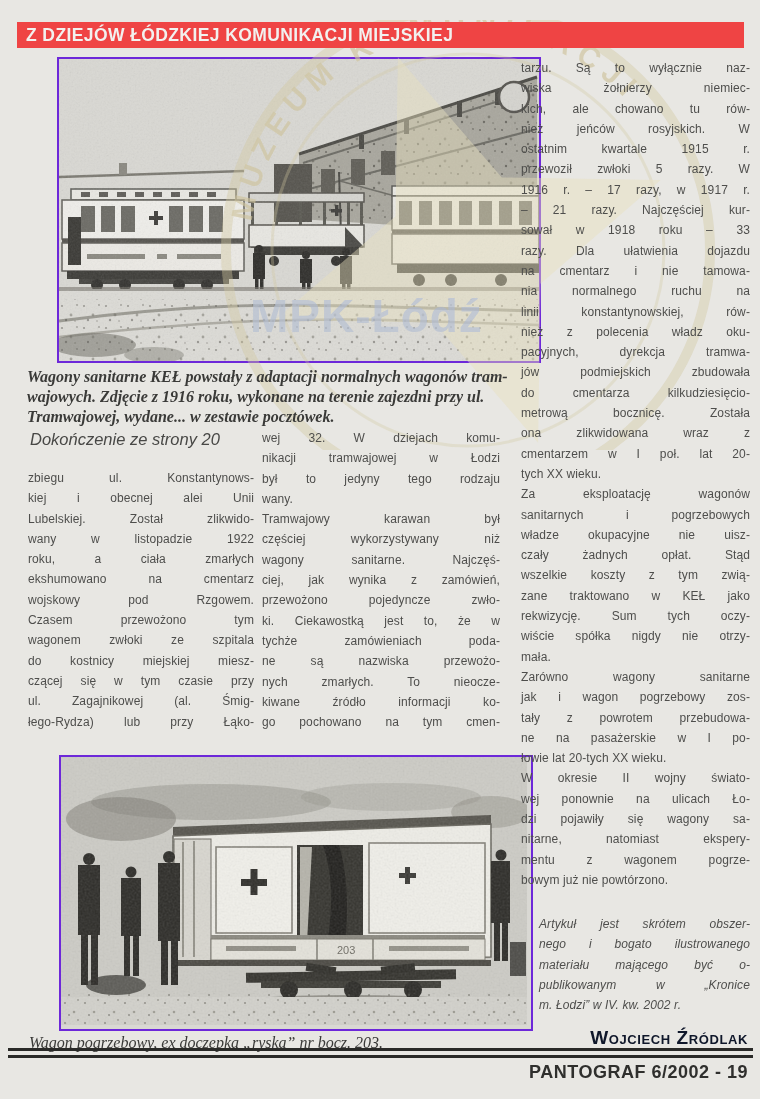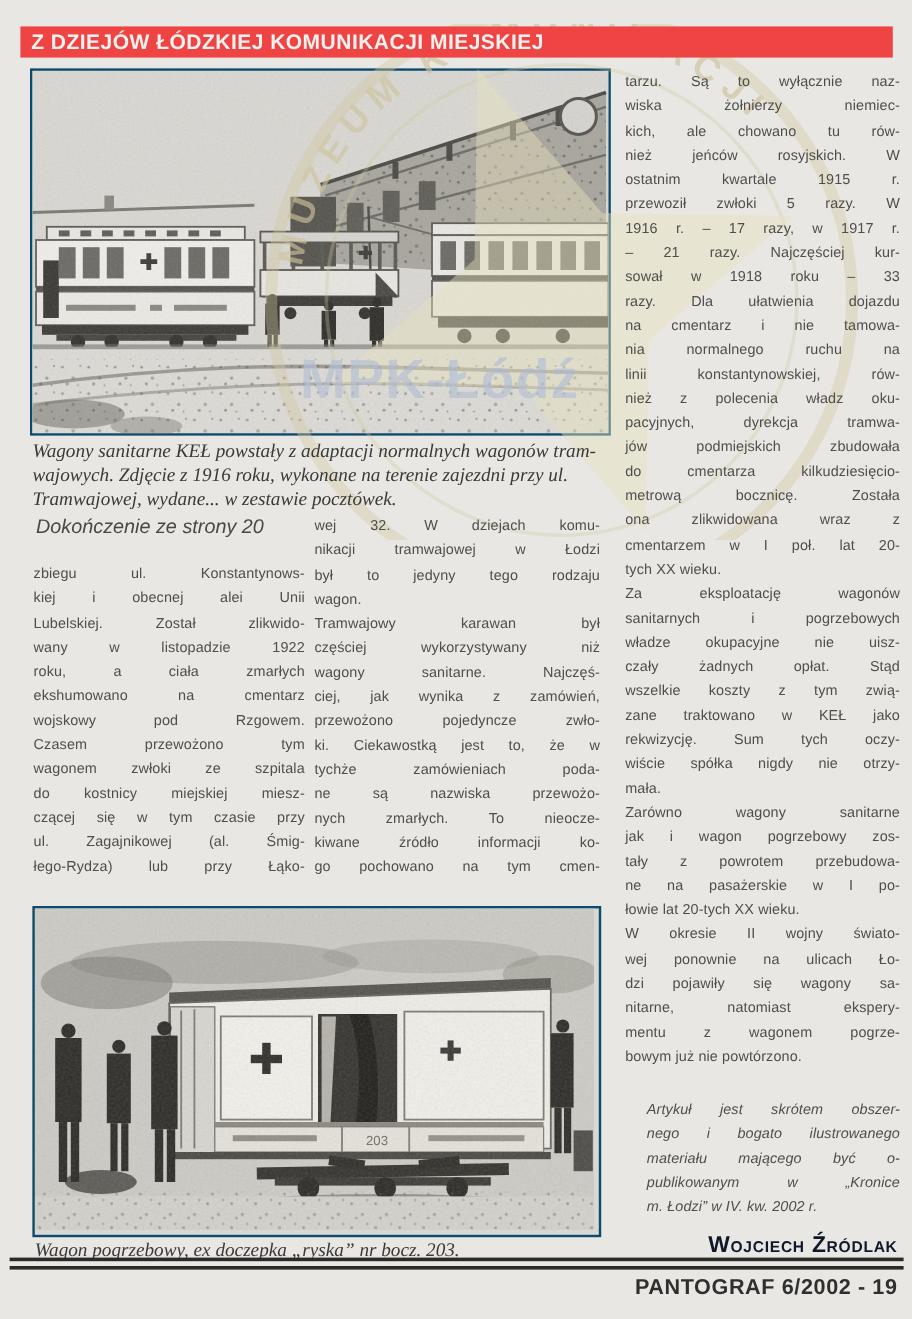--- a/index.html
+++ b/index.html
@@ -12,32 +12,32 @@
   .abs{position:absolute;}
   
   #hdr{
     left:17px;top:22px;width:727px;height:26px;
     background:#ef4444;color:#f2f1ef;
     font-weight:bold;font-size:17.5px;line-height:26px;
     padding-left:9px;letter-spacing:.4px;box-sizing:border-box;
     z-index:4;
   }
   
-  .photo{border:2px solid #0c4a6e;background:#d9d8d3;z-index:1;}
+  .photo{border:2px solid #6d28d9;background:#d9d8d3;z-index:1;margin-left:32px;}
   #ph1{left:25px;top:57px;width:480px;height:302px;}
   #ph2{left:27px;top:755px;width:470px;height:272px;}
   .photo svg{display:block;}
   
   #wm{left:120px;top:20px;width:640px;height:430px;z-index:2;pointer-events:none;opacity:.8;}
   
   .caption{
     font-family:"Liberation Serif",serif;font-style:italic;
     font-size:16px;line-height:20px;color:#3a3a38;z-index:4;
   }
-  #cap1{left:27px;top:367px;width:482px;}
+  #cap1{left:27px;top:367px;width:482px;font-weight:bold;}
   #cap2{left:29px;top:1033px;width:470px;}
   
   #note{left:30px;top:430px;font-style:italic;font-size:16.5px;color:#484846;z-index:4;}
   
   .col{font-size:12px;line-height:20.3px;letter-spacing:.1px;z-index:4;}
   #colL{left:28px;top:468px;width:226px;}
   #colM{left:262px;top:428px;width:238px;}
   #colR{left:521px;top:58px;width:229px;}
   .ln{text-align:justify;text-align-last:justify;white-space:normal;}
   .ln.last{text-align-last:left;}
@@ -246,21 +246,21 @@
       <div class="ln">czącej się w tym czasie przy</div>
       <div class="ln">ul. Zagajnikowej (al. Śmig-</div>
       <div class="ln">łego-Rydza) lub przy Łąko-</div>
     </div>
   </div>
 <div id="colM" class="abs col">
     <div class="blk">
       <div class="ln">wej 32. W dziejach komu-</div>
       <div class="ln">nikacji tramwajowej w Łodzi</div>
       <div class="ln">był to jedyny tego rodzaju</div>
-      <div class="ln last">wagon.</div>
+      <div class="ln last">wany.</div>
     </div>
     <div class="blk">
       <div class="ln">Tramwajowy karawan był</div>
       <div class="ln">częściej wykorzystywany niż</div>
       <div class="ln">wagony sanitarne. Najczęś-</div>
       <div class="ln">ciej, jak wynika z zamówień,</div>
       <div class="ln">przewożono pojedyncze zwło-</div>
       <div class="ln">ki. Ciekawostką jest to, że w</div>
       <div class="ln">tychże zamówieniach poda-</div>
       <div class="ln">ne są nazwiska przewożo-</div>

